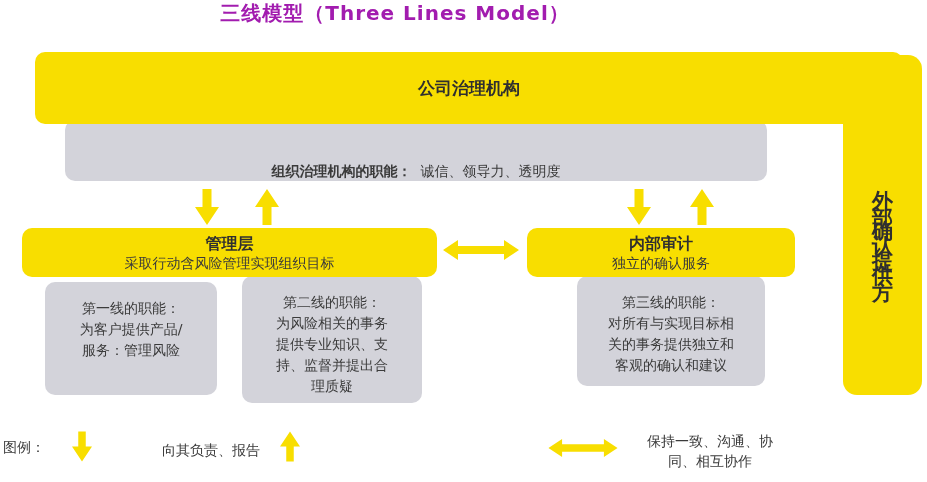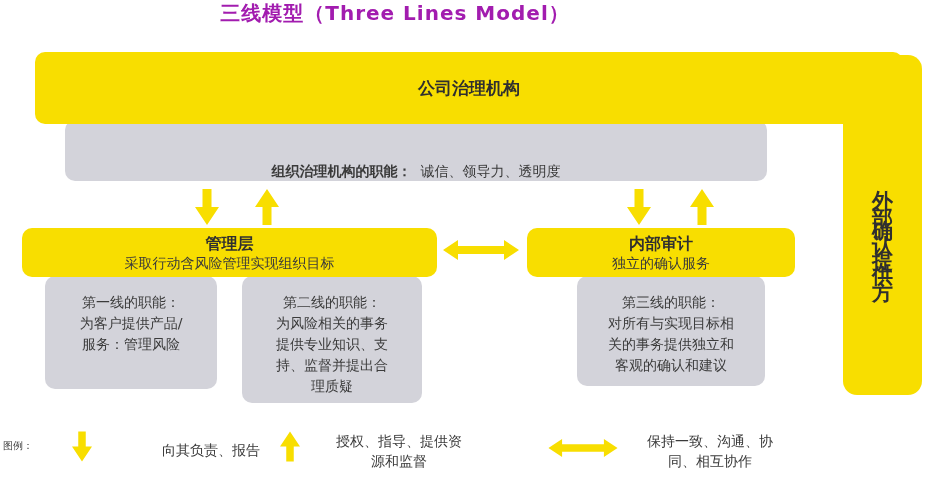--- a/index.html
+++ b/index.html
@@ -21,39 +21,39 @@
                  display:flex;align-items:flex-end;justify-content:center;padding-top:3px;box-sizing:border-box;
                  font-size:14px;}
   .functions-bar .bold{font-weight:bold;margin-right:9px;}
 
   .management{left:22px;top:228px;width:415px;height:49px;}
   .audit{left:527px;top:228px;width:268px;height:49px;}
   .management .box-title,.audit .box-title{font-size:16px;line-height:21px;}
 
   .line-box{padding-top:16px;box-sizing:border-box;text-align:center;
             font-size:14px;line-height:21px;color:#3b3b3b;}
-  .line1{left:45px;top:276px;width:172px;height:113px;}
+  .line1{left:45px;top:282px;width:172px;height:113px;}
   .line2{left:242px;top:276px;width:180px;height:127px;}
   .line3{left:577px;top:276px;width:188px;height:110px;}
   .pre{white-space:pre-line;}
 
   .external-bar{left:843px;top:55px;width:79px;height:340px;border-radius:14px;
                 flex-direction:row;}
   .external-text{writing-mode:vertical-rl;font-size:21px;font-weight:bold;color:#2f2f2f;
                  letter-spacing:15px;}
 
   .arrow{position:absolute;}
   .arrow-fill{fill:#f8de00;}
   .a-down1{left:195px;top:189px;}
   .a-up1{left:255px;top:189px;}
   .a-down2{left:627px;top:189px;}
   .a-up2{left:690px;top:189px;}
   .h-arrow{left:443px;top:239px;}
 
-  .legend-label{position:absolute;left:3px;top:439px;font-size:10px;color:#3a3a3a;}
+  .legend-label{position:absolute;left:3px;top:439px;font-size:14px;color:#3a3a3a;}
   .lg-icon1{left:72px;top:430px;}
   .lg-icon2{left:280px;top:430px;}
   .lg-icon3{left:548px;top:438px;}
   .legend-text{position:absolute;font-size:14px;line-height:20px;color:#3a3a3a;text-align:right;}
   .lg-text1{left:110px;top:440px;width:150px;}
   .lg-text2{left:318px;top:431px;width:162px;text-align:center;}
   .lg-text3{left:628px;top:431px;width:164px;text-align:center;}
 </style>
 </head>
 <body>
@@ -119,22 +119,20 @@
   <div class="legend-label">图例：</div>
 
   <svg class="arrow lg-icon1" width="20" height="33" viewBox="0 0 24 36">
     <polygon class="arrow-fill" points="7.5,0 16.5,0 16.5,18 24,18 12,36 0,18 7.5,18"></polygon>
   </svg>
   <div class="legend-text lg-text1 pre">向其负责、报告</div>
 
   <svg class="arrow lg-icon2" width="20" height="33" viewBox="0 0 24 36">
     <polygon class="arrow-fill" points="12,0 24,18 16.5,18 16.5,36 7.5,36 7.5,18 0,18"></polygon>
   </svg>
-  <div class="legend-text lg-text2 pre">授权、指导、提供资
-源和监督</div>
 
   <svg class="arrow lg-icon3" width="70" height="20" viewBox="0 0 76 22">
     <polygon class="arrow-fill" points="0,11 15,1 15,7 61,7 61,1 76,11 61,21 61,15 15,15 15,21"></polygon>
   </svg>
   <div class="legend-text lg-text3 pre">保持一致、沟通、协
 同、相互协作</div>
 
 </div>
 
 </body></html>

